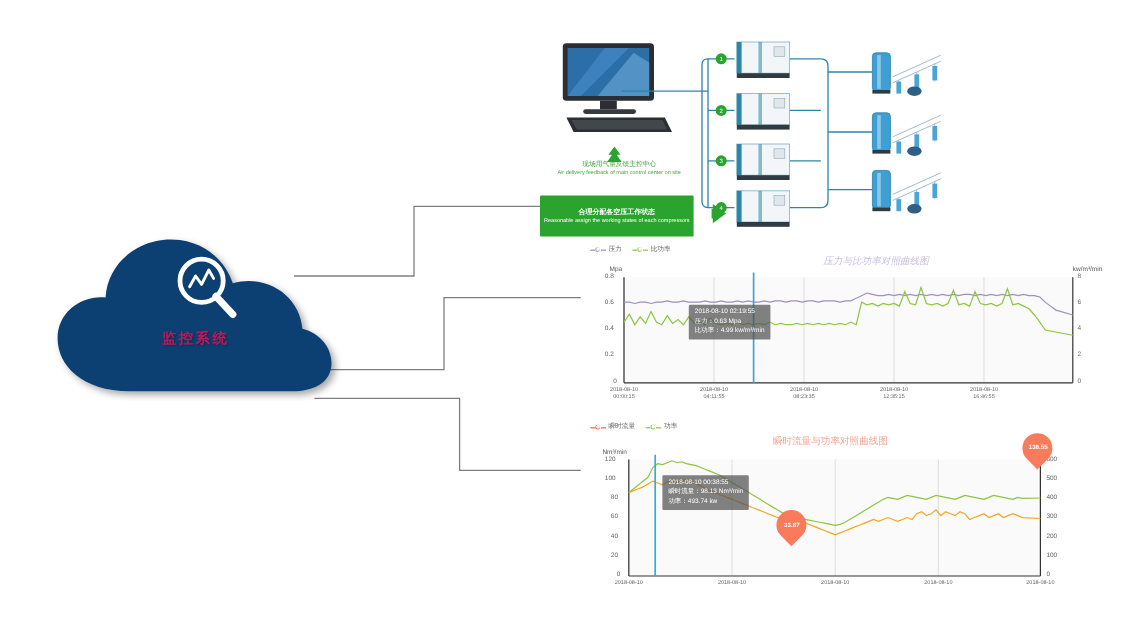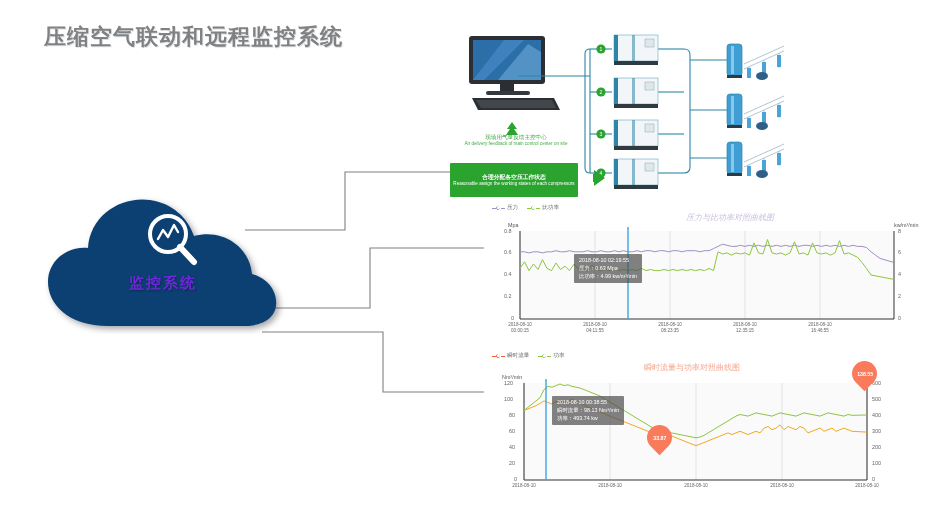--- a/index.html
+++ b/index.html
@@ -16,21 +16,21 @@
     font-size:22px;font-weight:bold;color:#7f8285;letter-spacing:1px;
     text-shadow:1px 1px 0 rgba(0,0,0,0.12);
     white-space:nowrap;
   }
 
   
   .cloud-wrap{position:absolute;left:38px;top:186px;width:250px;height:148px;}
   .cloud-wrap svg{display:block;}
   .cloud-label{
     position:absolute;left:0;top:88px;width:250px;text-align:center;
-    color:#6d28d9;font-size:15px;font-weight:bold;letter-spacing:2px;
+    color:#be185d;font-size:12px;font-weight:bold;letter-spacing:2px;
     text-shadow:1px 1px 2px rgba(0,0,0,0.35);
   }
   .cloud-icon{position:absolute;left:104px;top:26px;width:60px;height:56px;}
 
   
   .connectors{position:absolute;left:0;top:0;width:945px;height:529px;pointer-events:none;}
 
   
   .diagram{position:absolute;left:432px;top:18px;width:513px;height:185px;}
   .monitor{position:absolute;left:32px;top:16px;width:100px;height:84px;}
@@ -83,21 +83,20 @@
     border-radius:50% 50% 50% 0;transform:rotate(-45deg);
     display:flex;align-items:center;justify-content:center;
   }
   .marker span{transform:rotate(45deg);color:#fff;font-size:5.2px;font-weight:bold;}
 </style>
 </head>
 <body>
 
 <div class="stage">
 
-  <div class="page-title">压缩空气联动和远程监控系统</div>
 
   <svg class="connectors">
     <polyline points="245,230 345,230 345,172 510,172" fill="none" stroke="#808080" stroke-width="1.1"></polyline>
     <polyline points="275,308 370,308 370,248 510,248" fill="none" stroke="#808080" stroke-width="1.1"></polyline>
     <polyline points="262,332 383,332 383,392 510,392" fill="none" stroke="#808080" stroke-width="1.1"></polyline>
   </svg>
 
   <div class="cloud-wrap">
     <svg width="250" height="148" viewBox="0 0 250 148">
       <defs>

